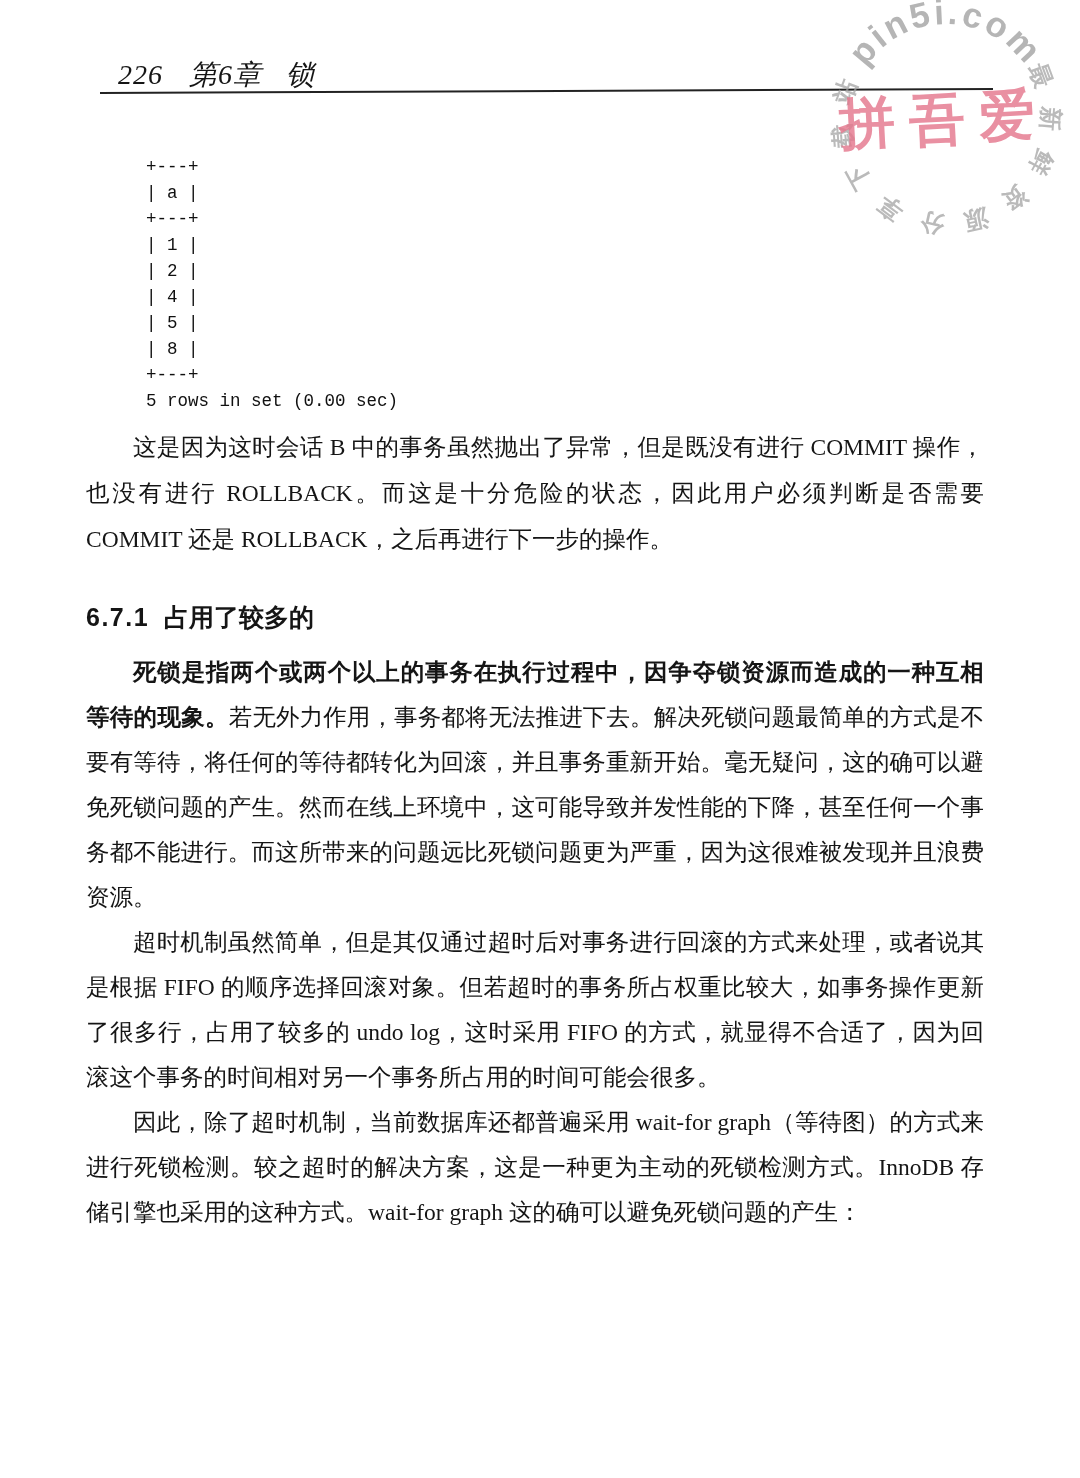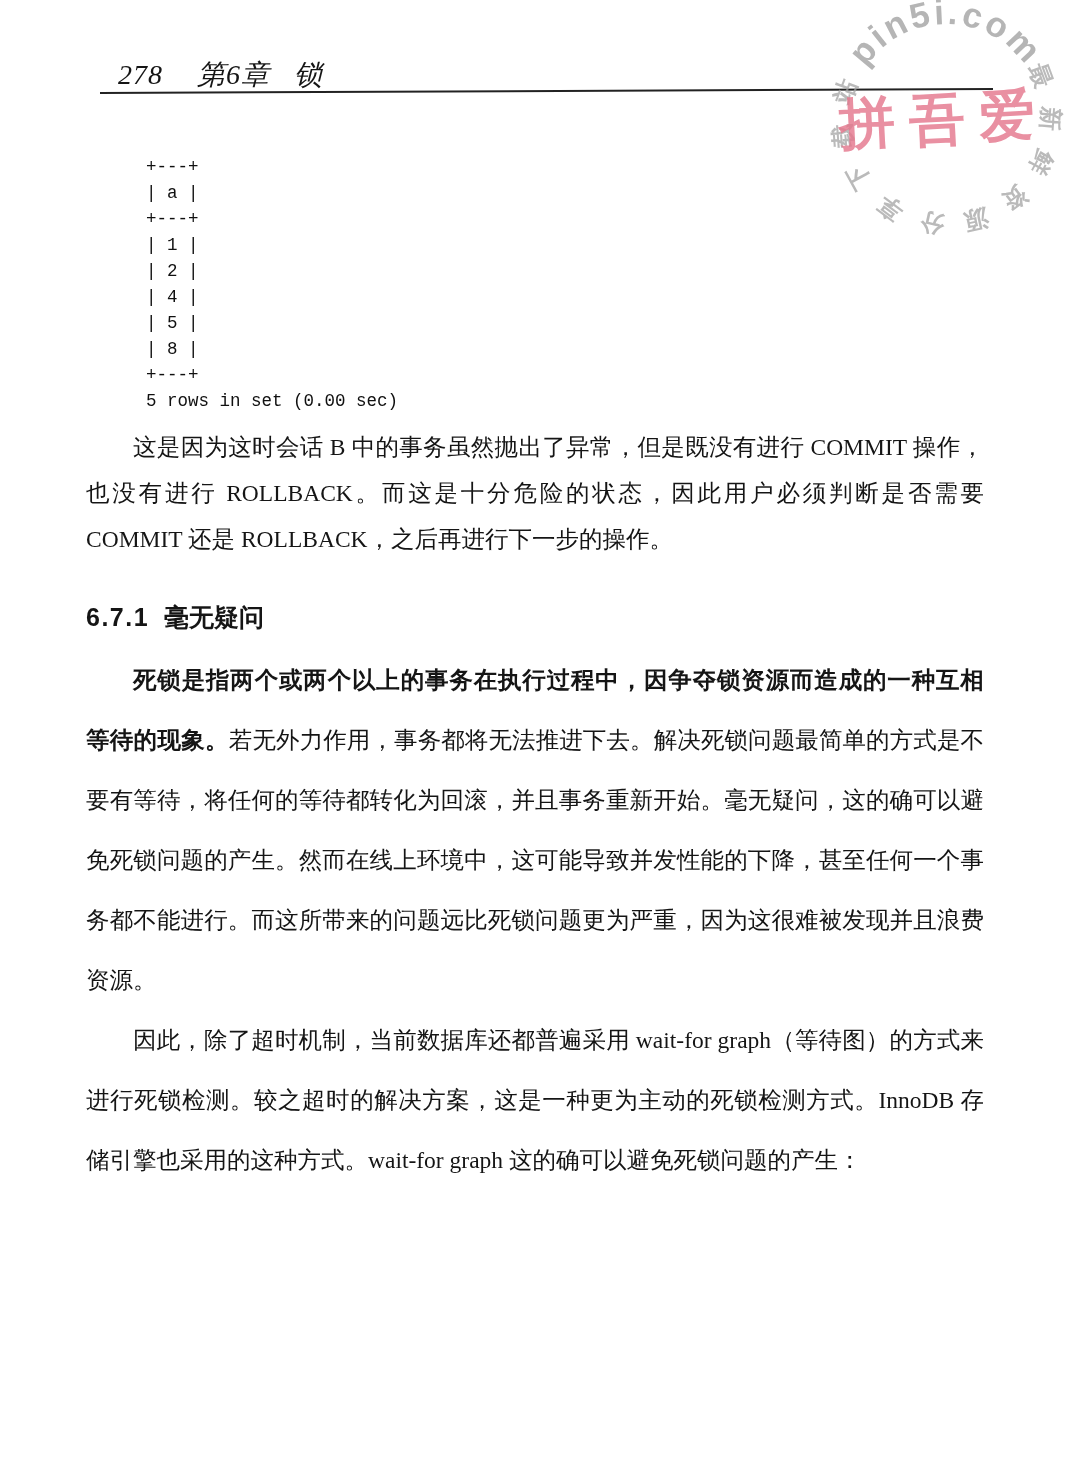--- a/index.html
+++ b/index.html
@@ -18,21 +18,21 @@
   .running-head {
     position: absolute;
     top: 56px;
     left: 118px;
     font-style: italic;
     font-size: 28px;
     letter-spacing: 1px;
     white-space: nowrap;
   }
   .running-head .pg-num { margin-right: 26px; font-weight: 500; }
-  .running-head .chap   { margin-right: 24px; margin-left: 8px; }
+  .running-head .chap   { margin-right: 24px; }
   .head-rule {
     position: absolute;
     top: 90px;
     left: 100px;
     width: 893px;
     border-top: 2.2px solid #222;
     transform: rotate(-0.25deg);
   }
 
   
@@ -65,21 +65,21 @@
     position: absolute;
     top: 424px;
     left: 86px;
     width: 898px;
     font-size: 23.5px;
     text-align: justify;
   }
   .body-flow p {
     margin: 0;
     text-indent: 2em;
-    line-height: 60px;
+    line-height: 45px;
   }
   p.para-session { line-height: 46px; }
   .lead-bold {
     font-weight: 700;
     font-family: "Liberation Sans", "DejaVu Sans", sans-serif;
     letter-spacing: 0.2px;
   }
   h2.sec-title {
     margin: 36px 0 0 0;
     font-family: "Liberation Sans", "DejaVu Sans", sans-serif;
@@ -98,38 +98,39 @@
     line-height: 30px;
   }
   h3.subsec-title .sec-num { margin-right: 15px; letter-spacing: 1.5px; }
 </style>
 </head>
 <body>
 
 <div class="page">
 
   <div class="running-head">
-    <span class="pg-num">278</span><span class="chap">第6章</span><span>锁</span>
+    <span class="pg-num">226</span><span class="chap">第6章</span><span>锁</span>
   </div>
   <div class="head-rule"></div>
 
   <div class="code-block"><div class="code-line">+---+</div><div class="code-line">| a |</div><div class="code-line">+---+</div><div class="code-line">| 1 |</div><div class="code-line">| 2 |</div><div class="code-line">| 4 |</div><div class="code-line">| 5 |</div><div class="code-line">| 8 |</div><div class="code-line">+---+</div><div class="code-line">5 rows in set (0.00 sec)</div></div>
 
   <div class="body-flow">
 
     <p class="para-session">这是因为这时会话 B 中的事务虽然抛出了异常，但是既没有进行 COMMIT 操作，也没有进行 ROLLBACK。而这是十分危险的状态，因此用户必须判断是否需要 COMMIT 还是 ROLLBACK，之后再进行下一步的操作。</p>
 
 
     <h3 class="subsec-title">
-      <span class="sec-num">6.7.1</span><span>毫无疑问</span>
+      <span class="sec-num">6.7.1</span><span>占用了较多的</span>
     </h3>
 
     <p><span class="lead-bold">死锁是指两个或两个以上的事务在执行过程中，因争夺锁资源而造成的一种互相等待的现象。</span><span>若无外力作用，事务都将无法推进下去。解决死锁问题最简单的方式是不要有等待，将任何的等待都转化为回滚，并且事务重新开始。毫无疑问，这的确可以避免死锁问题的产生。然而在线上环境中，这可能导致并发性能的下降，甚至任何一个事务都不能进行。而这所带来的问题远比死锁问题更为严重，因为这很难被发现并且浪费资源。</span></p>
 
 
+    <p>超时机制虽然简单，但是其仅通过超时后对事务进行回滚的方式来处理，或者说其是根据 FIFO 的顺序选择回滚对象。但若超时的事务所占权重比较大，如事务操作更新了很多行，占用了较多的 undo log，这时采用 FIFO 的方式，就显得不合适了，因为回滚这个事务的时间相对另一个事务所占用的时间可能会很多。</p>
 
     <p>因此，除了超时机制，当前数据库还都普遍采用 wait-for graph（等待图）的方式来进行死锁检测。较之超时的解决方案，这是一种更为主动的死锁检测方式。InnoDB 存储引擎也采用的这种方式。wait-for graph 这的确可以避免死锁问题的产生：</p>
   </div>
 
   <div class="watermark">
     <svg width="320" height="270" viewBox="0 0 320 270">
       <defs>
         <path id="arc-top" d="M 64,134 A 96,96 0 0 1 256,134"></path>
         <path id="arc-ring" d="M 239,79 A 96,96 0 1 1 81,79"></path>
       </defs>

